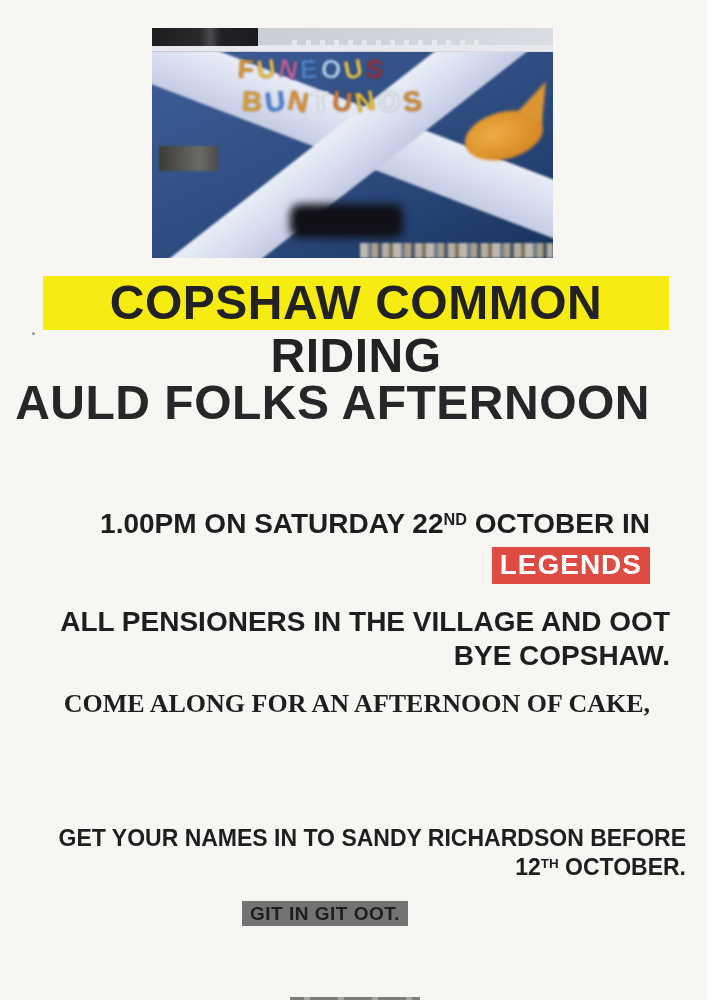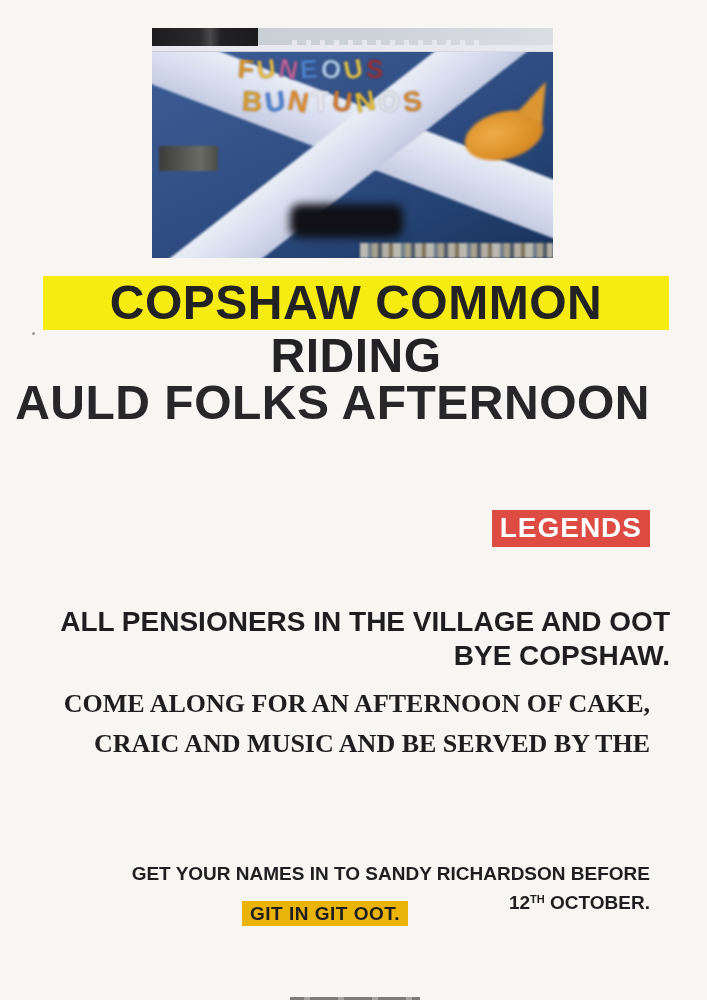--- a/index.html
+++ b/index.html
@@ -62,23 +62,23 @@
     position:absolute; left:43px; top:276px; width:626px; height:54px;
     background:#f7ec12; text-align:center; font-weight:700;
     font-size:48px; line-height:53px; letter-spacing:.5px; color:#222224;
   }
   .heading { top:372px; font-size:48px; line-height:61px; letter-spacing:.5px; color:#27272a; }
   .when { top:507px; font-size:28px; line-height:34px; }
   .venue-box { display:inline-block; background:#dd4b42; color:#ffffff;
     padding:1px 8px 2px; margin-top:3px; letter-spacing:1px; }
   .invite { top:605px; font-size:28px; line-height:34px;margin-left:20px; }
   .details { top:684px; font-size:26px; line-height:40px;font-family:Liberation Serif, serif; }
-  .rsvp { top:859px; font-size:19px; line-height:29px; }
+  .rsvp { top:824px; font-size:23px; line-height:29px;margin-left:36px; }
   .footer { top:901px; font-size:19px; line-height:19px; }
-  .footer-box { display:inline-block; background:#eab308; padding:3px 8px 3px; letter-spacing:.5px; }
+  .footer-box { display:inline-block; background:#737373; padding:3px 8px 3px; letter-spacing:.5px; }
   .ordinal { font-size:58%; position:relative; top:-.52em; letter-spacing:0; }
   .speck { left:32px; top:332px; width:3px; height:3px; background:#9a9a96; border-radius:50%; }
   .scan-artifact { left:290px; top:997px; width:130px; height:3px;
     background:repeating-linear-gradient(90deg,#555 0 14px,#8a8a8a 14px 20px,#555 20px 34px);
     opacity:.75; filter:blur(.5px); }
 </style>
 </head>
 <body>
 
 <div class="photo">
@@ -117,33 +117,33 @@
 
 <div class="title-bar">
   <span>COPSHAW COMMON RIDING</span>
 </div>
 
 <div class="abs center-text heading">
   <div>AULD FOLKS AFTERNOON</div>
 </div>
 
 <div class="abs center-text when">
+  <div><span>1.00PM ON SATURDAY 22</span><span class="ordinal">ND</span><span> OCTOBER IN</span></div>
   <div>
     <span class="venue-box">LEGENDS</span>
   </div>
 </div>
 
 <div class="abs center-text invite">
   <div>ALL PENSIONERS IN THE VILLAGE AND OOT</div>
   <div>BYE COPSHAW.</div>
 </div>
 
 <div class="abs center-text details">
   <div>COME ALONG FOR AN AFTERNOON OF CAKE,</div>
-  <div>CRAIC AND MUSIC AND BE SERVED BY THE</div>
 </div>
 
 <div class="abs center-text rsvp">
   <div>GET YOUR NAMES IN TO SANDY RICHARDSON BEFORE</div>
   <div><span>12</span><span class="ordinal">TH</span><span> OCTOBER.</span></div>
 </div>
 
 <div class="abs center-text footer">
   <span class="footer-box">GIT IN GIT OOT.</span>
 </div>

